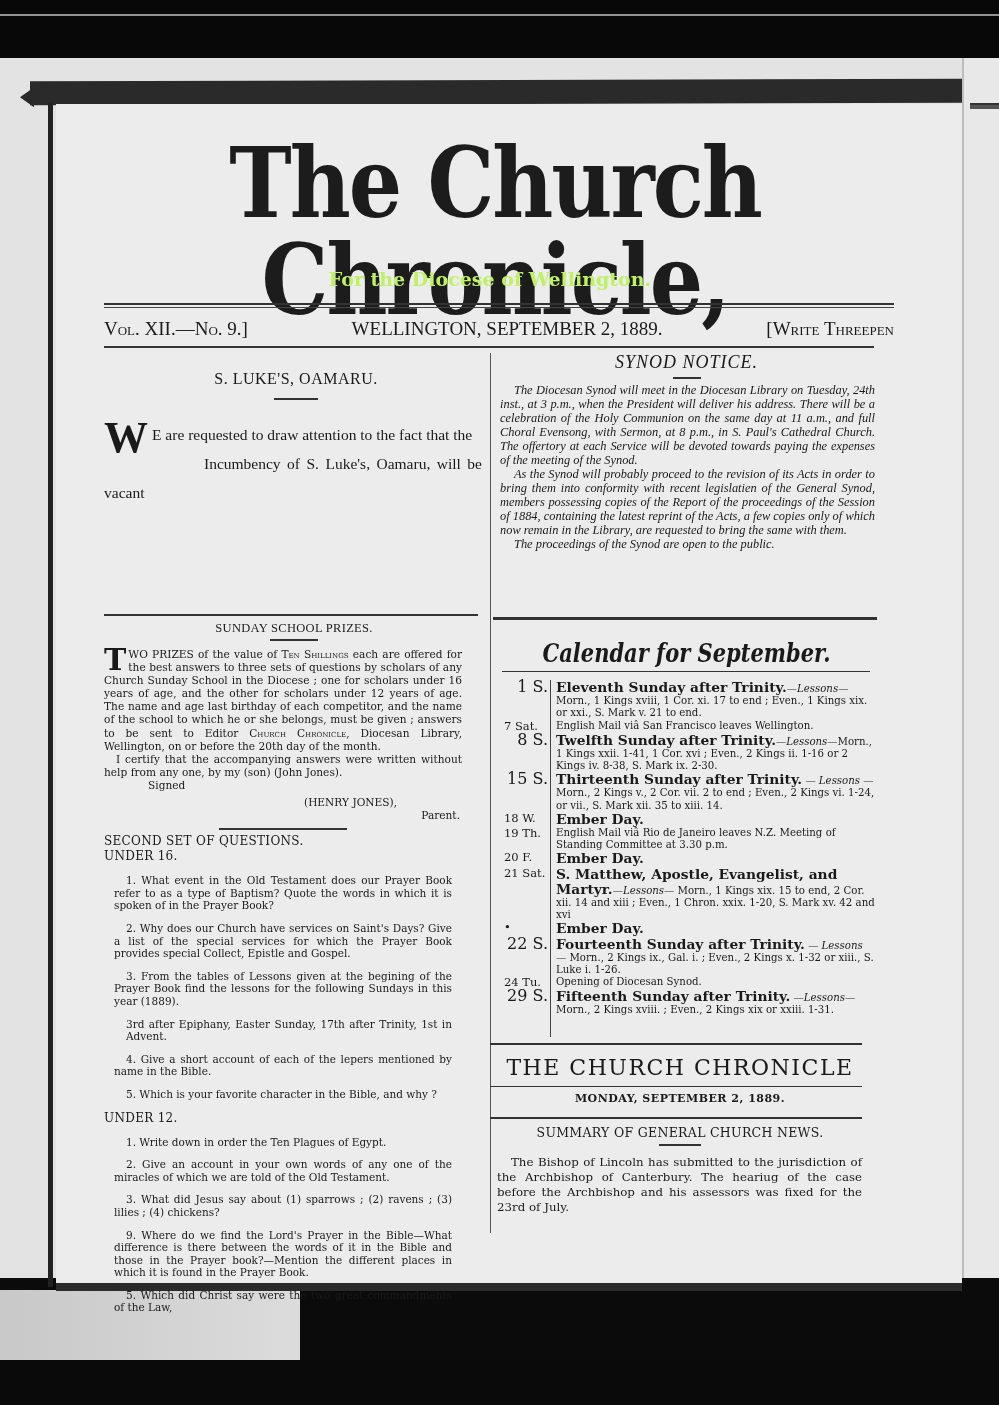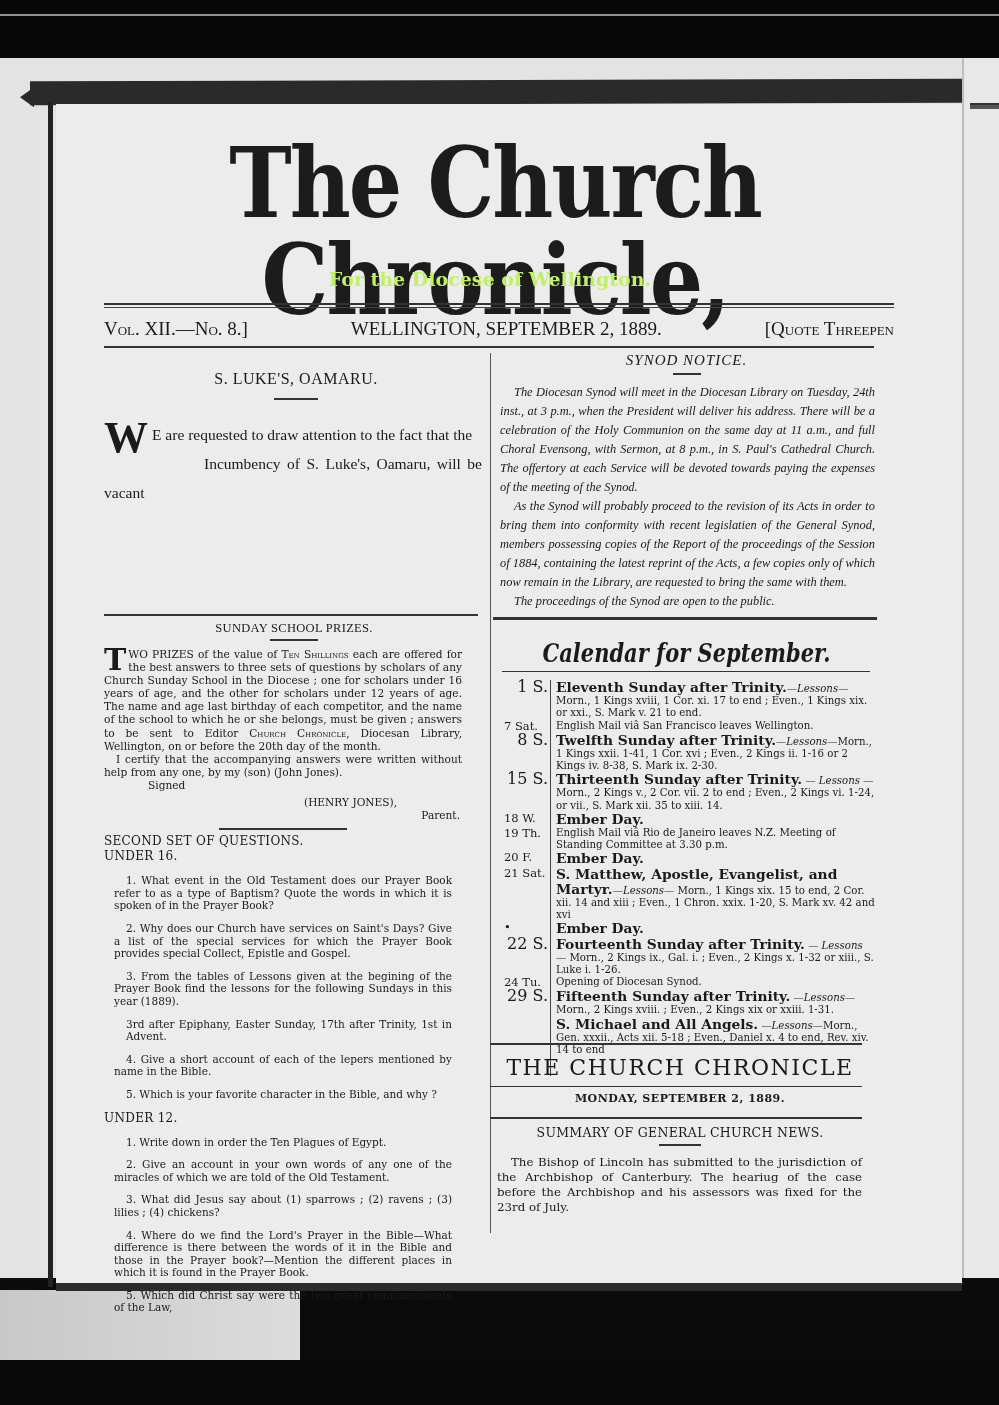--- a/index.html
+++ b/index.html
@@ -26,22 +26,22 @@
   .dateline .price { font-variant:small-caps; }
   .col-divider { position:absolute; left:490px; top:353px; width:1px; height:880px; background:#555; }
 
   .sec { position:absolute; }
   .h-center { text-align:center; }
   .small-rule { width:44px; height:0; border-top:2px solid #333; margin:8px auto; }
   .luke-title { left:104px; top:370px; width:384px; font-size:16px; letter-spacing:.5px; }
   .luke-body { left:104px; top:420px; width:378px; font-size:15.5px; line-height:29px; text-align:justify; }
   .dropcap { float:left; font-size:44px; line-height:36px; font-weight:bold; margin:0 4px 0 0; }
 
-  .synod-title { left:493px; top:352px; width:387px; font-size:15px; font-style:italic; letter-spacing:1px; }
-  .synod-body { left:500px; top:383px; width:375px; font-size:12.4px; line-height:19px; font-style:italic; text-align:justify; }
+  .synod-title { left:493px; top:352px; width:387px; font-size:18px; font-style:italic; letter-spacing:1px; }
+  .synod-body { left:500px; top:383px; width:375px; font-size:12.4px; line-height:14px; font-style:italic; text-align:justify; }
   .synod-body p { margin:0; text-indent:14px; }
 
   .ss-title { left:104px; top:621px; width:380px; font-size:12.5px; letter-spacing:.3px; }
   .ss-body { left:104px; top:648px; width:358px; font-family:"DejaVu Serif", serif; font-size:10.6px; line-height:13.1px; text-align:justify; }
   .ss-body p { margin:0; }
   .ss-dropcap { float:left; font-size:30px; line-height:24px; margin:0 2px 0 0; font-weight:bold; }
   .sc { font-variant:small-caps; }
   .ss-sign { margin-left:44px !important; }
   .ss-name { margin-left:200px !important; }
   .ss-parent { text-align:right; padding-right:2px; }
@@ -79,23 +79,23 @@
   </div>
 <div class="top-bar"></div>
 <div class="page"></div>
 <div class="left-rule"></div>
 <div class="bottom-bar"></div>
 
 <div class="masthead">The Church Chronicle,</div>
 <div class="subtitle">For the Diocese of Wellington.</div>
 <div class="rule-dbl" style="left:104px;top:303px;width:790px;"></div>
 <div class="dateline">
-  <span class="vol">Vol. XII.—No. 8.]</span>
+  <span class="vol">Vol. XII.—No. 9.]</span>
   <span>WELLINGTON, SEPTEMBER 2, 1889.</span>
-  <span class="price">[Quote Threepen</span>
+  <span class="price">[Write Threepen</span>
 </div>
 <div class="rule" style="left:104px;top:346px;width:770px;"></div>
 <div class="col-divider"></div>
 
 <div class="sec luke-title h-center">
   <div>S. LUKE'S, OAMARU.</div>
   <div class="small-rule" style="margin-top:10px;"></div>
 </div>
 <div class="sec luke-body">
   <span class="dropcap">W</span>
@@ -136,21 +136,21 @@
     <p>3. From the tables of Lessons given at the begining of the Prayer Book find the lessons for the following Sundays in this year (1889).</p>
     <p class="sub">3rd after Epiphany, Easter Sunday, 17th after Trinity, 1st in Advent.</p>
     <p>4. Give a short account of each of the lepers mentioned by name in the Bible.</p>
     <p>5. Which is your favorite character in the Bible, and why ?</p>
   </div>
   <div class="q-title" style="margin-top:6px;">UNDER 12.</div>
   <div class="q-list">
     <p>1. Write down in order the Ten Plagues of Egypt.</p>
     <p>2. Give an account in your own words of any one of the miracles of which we are told of the Old Testament.</p>
     <p>3. What did Jesus say about (1) sparrows ; (2) ravens ; (3) lilies ; (4) chickens?</p>
-    <p>4. Where do we find the Lord's Prayer in the Bible—What difference is there between the words of it in the Bible and those in the Prayer book?—Mention the different places in which it is found in the Prayer Book.</p>
+    <p>9. Where do we find the Lord's Prayer in the Bible—What difference is there between the words of it in the Bible and those in the Prayer book?—Mention the different places in which it is found in the Prayer Book.</p>
     <p>5. Which did Christ say were the two great commandments of the Law,</p>
   </div>
 </div>
 
 <div class="sec cal-title h-center">Calendar for September.</div>
 <div class="rule" style="left:502px;top:671px;width:368px;border-top-width:1px;"></div>
 <div class="sec cal-table" id="cal">
     <div class="cal-row">
       <div class="cal-date big">1 S.</div>
       <div class="cal-text"><span class="head">Eleventh Sunday after Trinity.</span><i>—Lessons—</i><span>Morn., 1 Kings xviii, 1 Cor. xi. 17 to end ; Even., 1 Kings xix. or xxi., S. Mark v. 21 to end.</span></div>
@@ -194,21 +194,20 @@
     <div class="cal-row">
       <div class="cal-date">24 Tu.</div>
       <div class="cal-text"><span>Opening of Diocesan Synod.</span></div>
     </div>
     <div class="cal-row">
       <div class="cal-date big">29 S.</div>
       <div class="cal-text"><span class="head">Fifteenth Sunday after Trinity.</span><i> —Lessons—</i><span>Morn., 2 Kings xviii. ; Even., 2 Kings xix or xxiii. 1-31.</span></div>
     </div>
     <div class="cal-row">
       <div class="cal-date"></div>
-      <div class="cal-text"><span class="head">S. Michael and All Angels.</span><i> —Lessons—</i><span>Morn., Gen. xxxii., Acts xii. 5-18 ; Even., Daniel x. 4 to end, Rev. xiv. 14 to end</span></div>
     </div>
     <div class="cal-row">
       <div class="cal-date" style="height:20px"></div>
       <div class="cal-text"></div>
     </div>
   </div>
 
 <div class="rule" style="left:490px;top:1043px;width:372px;border-top-width:2px;"></div>
 <div class="sec cc-title h-center">THE CHURCH CHRONICLE</div>
 <div class="rule" style="left:490px;top:1086px;width:372px;border-top-width:1px;"></div>

